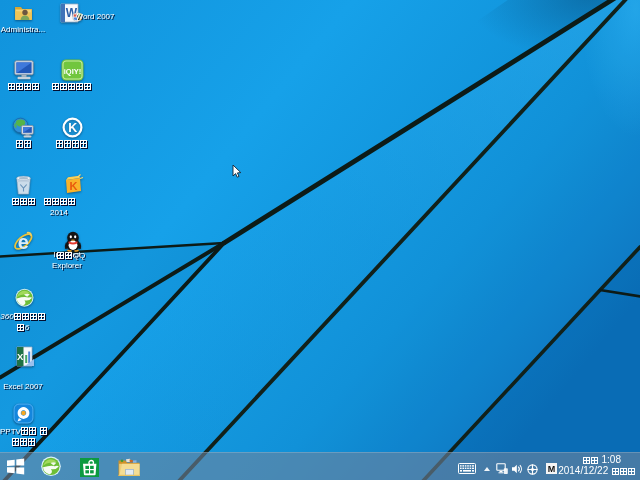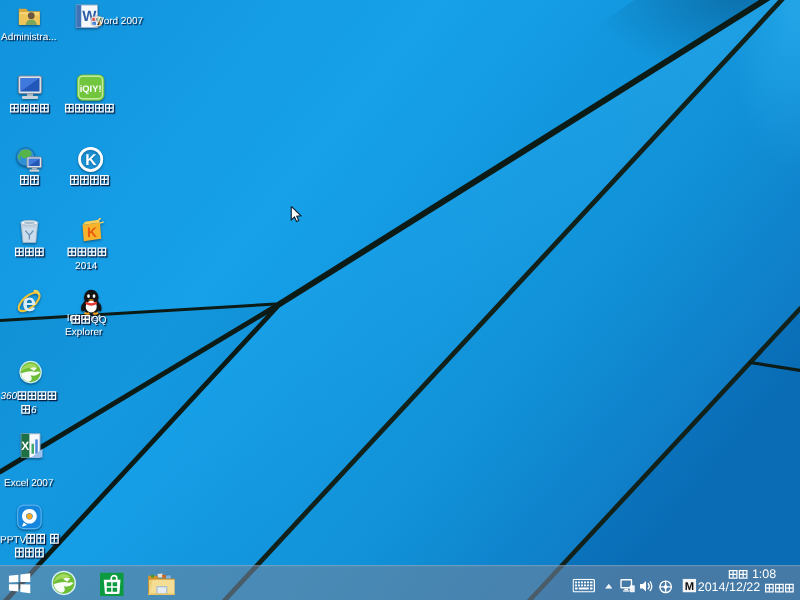--- a/index.html
+++ b/index.html
@@ -175,21 +175,21 @@
  <path d="M5.9 14.9 L4.5 18.4 L8.7 16.9 Z" fill="#fff"></path>
 </svg>
 
 <div class="lbl" style="left:0px;top:23.5px;width:46px;">Administra...</div>
 <div class="lbl" style="left:48px;top:11px;width:46px;margin-left:24px;">Word 2007</div>
 <div class="lbl" style="left:0px;top:81px;width:46px;"><span class="cjk"></span><span class="cjk"></span><span class="cjk"></span><span class="cjk"></span></div>
 <div class="lbl" style="left:49px;top:81px;width:44px;"><span class="cjk"></span><span class="cjk"></span><span class="cjk"></span><span class="cjk"></span><span class="cjk"></span></div>
 <div class="lbl" style="left:0px;top:138.5px;width:46px;"><span class="cjk"></span><span class="cjk"></span></div>
 <div class="lbl" style="left:49px;top:138.5px;width:44px;"><span class="cjk"></span><span class="cjk"></span><span class="cjk"></span><span class="cjk"></span></div>
 <div class="lbl" style="left:0px;top:196px;width:46px;"><span class="cjk"></span><span class="cjk"></span><span class="cjk"></span></div>
-<div class="lbl" style="left:47px;top:196px;width:44px;"><span class="cjk"></span><span class="cjk"></span><span class="cjk"></span><span class="cjk"></span><br>2014</div>
+<div class="lbl" style="left:37px;top:196px;width:44px;"><span class="cjk"></span><span class="cjk"></span><span class="cjk"></span><span class="cjk"></span><br>2014</div>
 <div class="lbl" style="left:0px;top:249px;width:46px;margin-left:44px;">Internet<br>Explorer</div>
 <div class="lbl" style="left:49px;top:250px;width:44px;"><span class="cjk"></span><span class="cjk"></span>QQ</div>
 <div class="lbl" style="left:0px;top:311px;width:46px;font-style:italic;">360<span class="cjk"></span><span class="cjk"></span><span class="cjk"></span><span class="cjk"></span><br><span class="cjk"></span>6</div>
 <div class="lbl" style="left:0px;top:381px;width:46px;">Excel 2007</div>
 <div class="lbl" style="left:0px;top:425.5px;width:46px;">PPTV<span class="cjk"></span><span class="cjk"></span> <span class="cjk"></span><br><span class="cjk"></span><span class="cjk"></span><span class="cjk"></span></div>
 
 </div>
 
 <div id="taskbar"></div>
 

